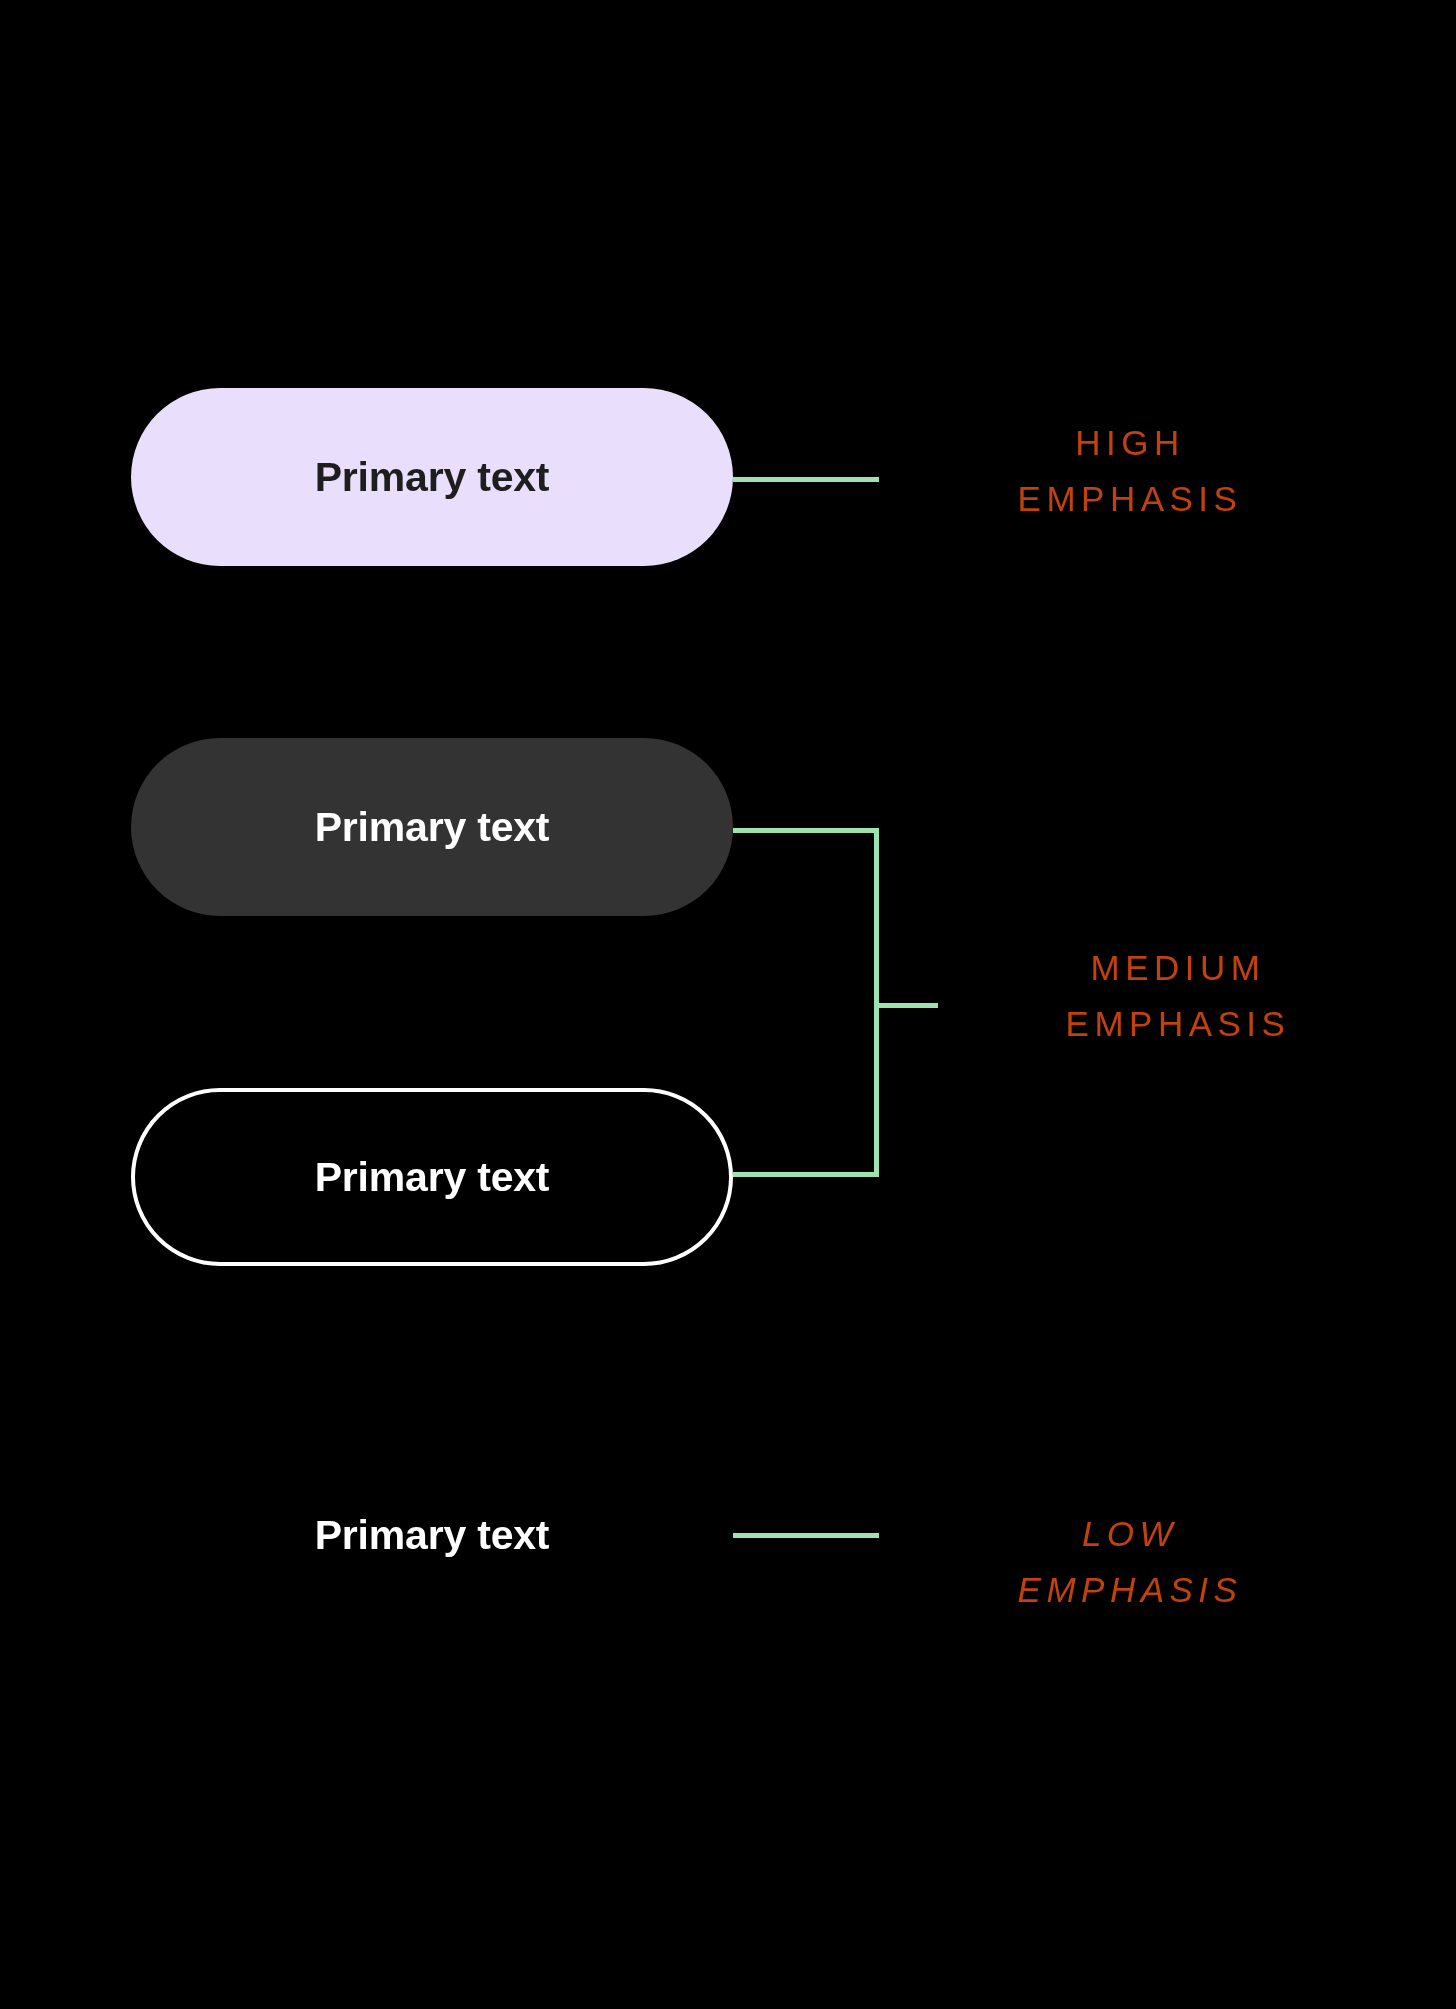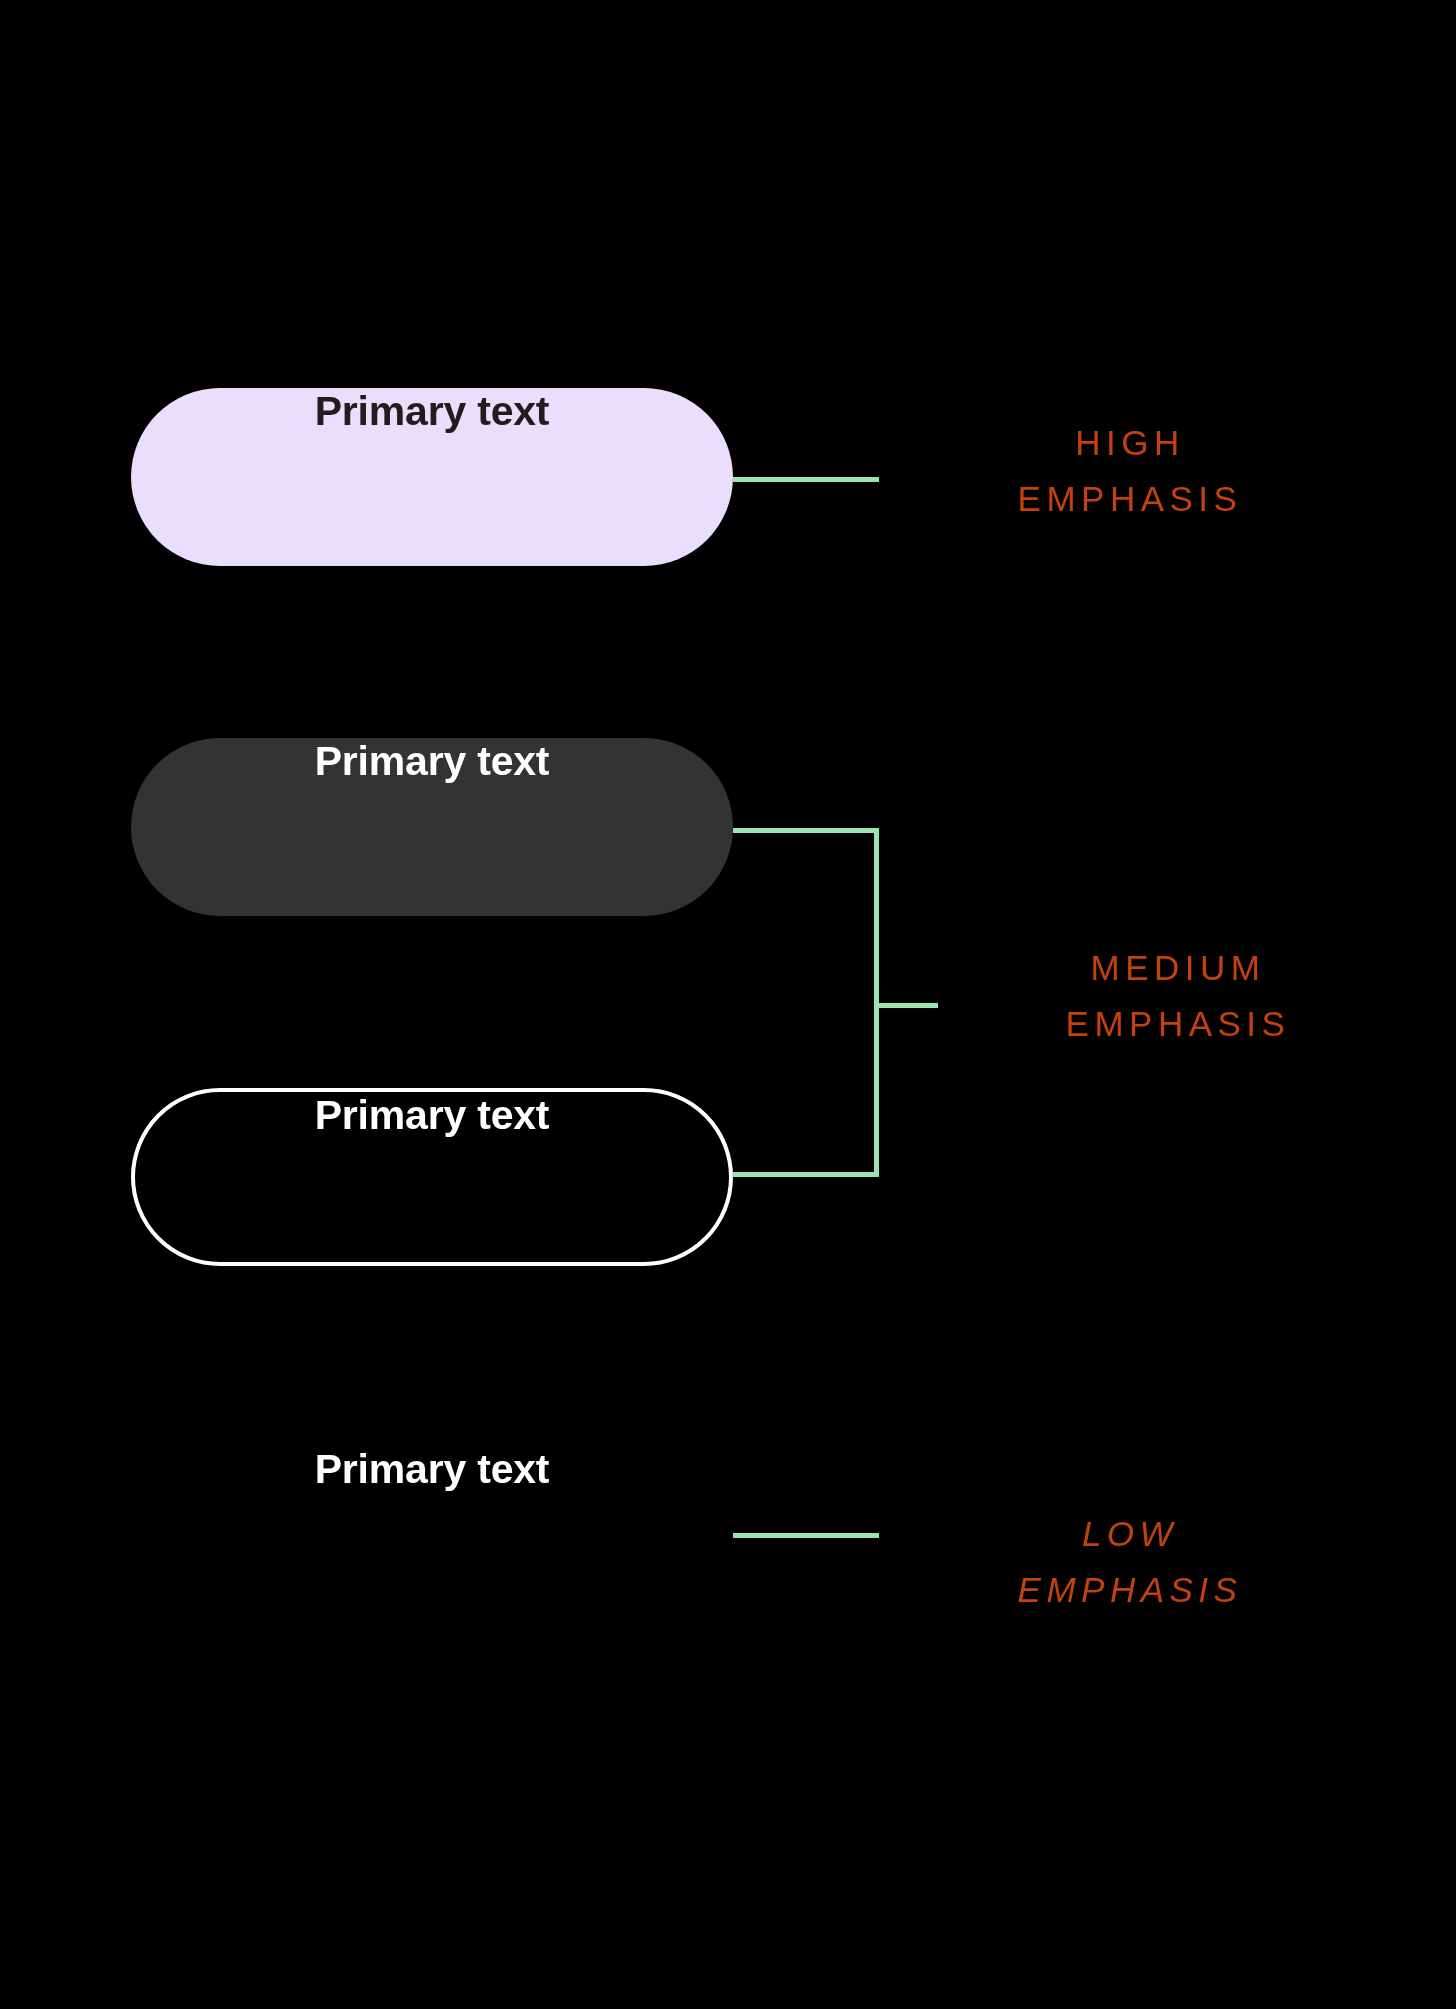--- a/index.html
+++ b/index.html
@@ -15,20 +15,21 @@
     width: 1456px;
     height: 2009px;
     background: #000000;
     overflow: hidden;
   }
 
   
   .btn {
     position: absolute;
     display: flex;
+    align-items: center;
     justify-content: center;
     box-sizing: border-box;
     font-weight: bold;
     font-size: 41px;
     letter-spacing: -0.2px;
     white-space: nowrap;
     user-select: none;
   }
   .btn-filled-high {
     left: 131px;

